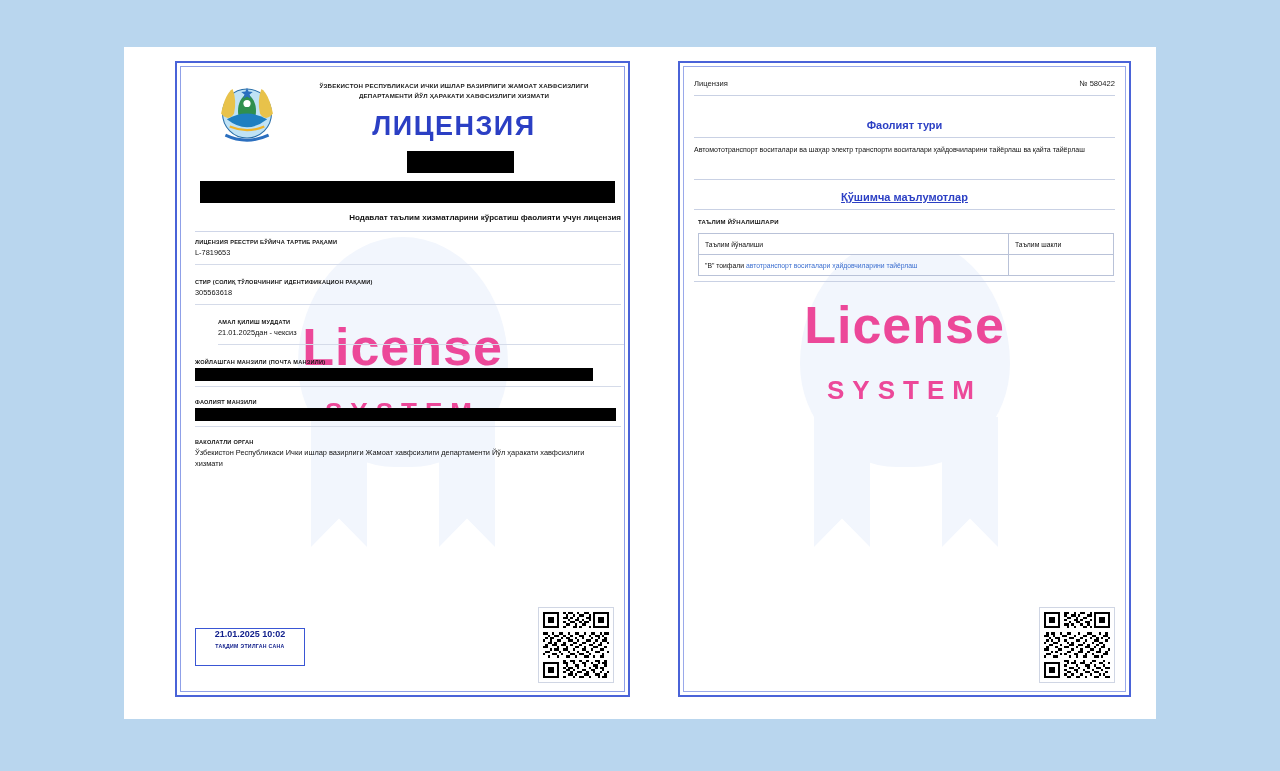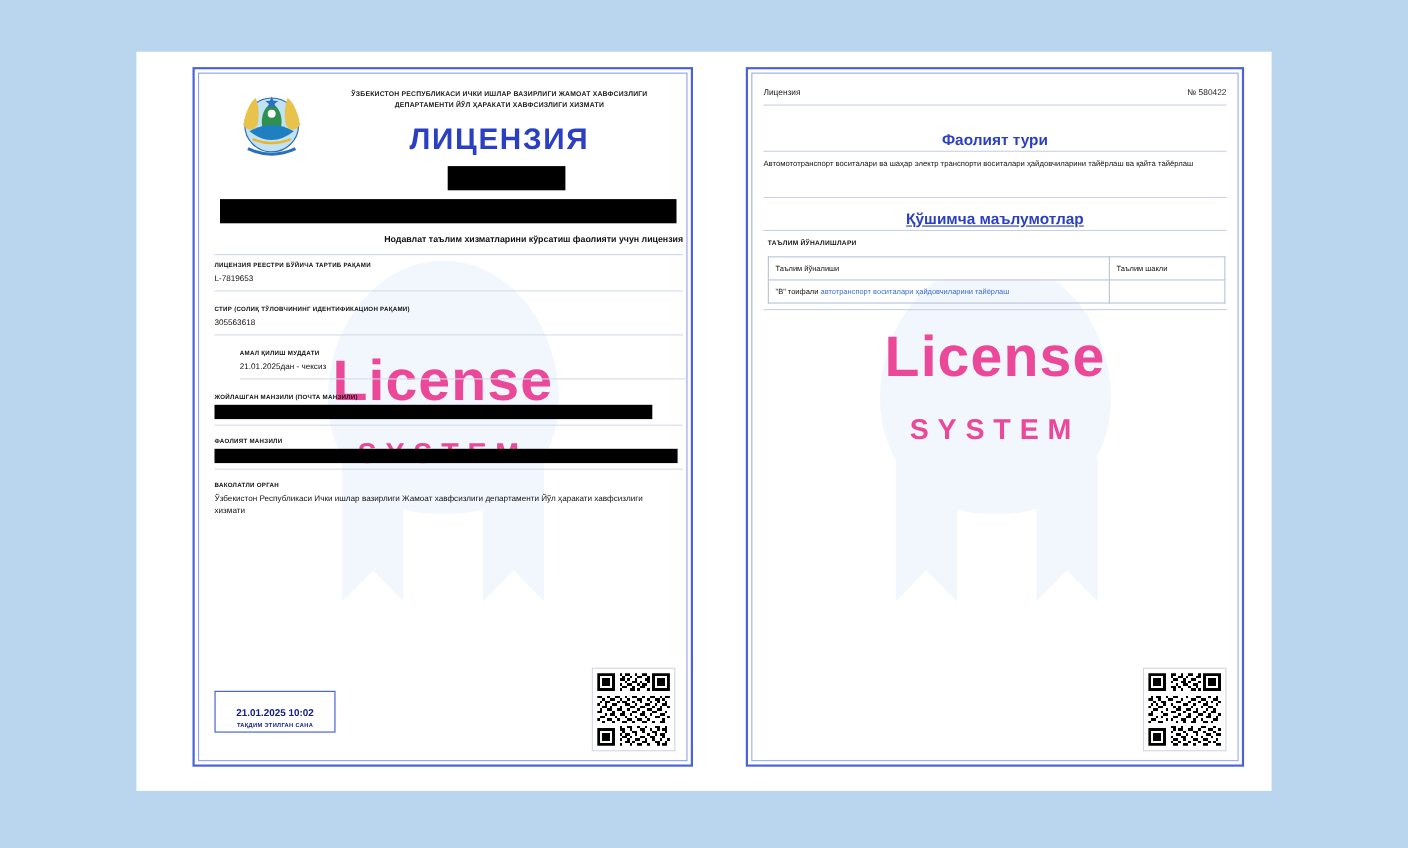--- a/index.html
+++ b/index.html
@@ -166,21 +166,21 @@
   .stamp {
     position: absolute;
     left: 14px;
     top: 561px;
     width: 110px;
     height: 38px;
     border: 1px solid #3a56d4;
     color: #1b2a9e;
     text-align: center;
     box-sizing: border-box;
-    padding-top: 14px;
+    padding-top: 0;
   }
   .stamp .s1 { font-size: 9px; font-weight: bold; color:#12208c; }
   .stamp .s2 { font-size: 5.2px; font-weight: bold; margin-top: 4px; letter-spacing: .3px; color:#12208c;}
 
   .qr-box {
     position: absolute;
     right: 10px;
     bottom: 8px;
     width: 76px;
     height: 76px;
@@ -222,21 +222,21 @@
   .p2-topline {
     position: absolute;
     left: 10px; right: 10px; top: 28px;
     border-top: 1px solid #c9d1e4;
   }
   .sect-title {
     position: absolute;
     left: 10px; right: 10px;
     text-align: center;
     color: #2b3fc4;
-    font-size: 14px;
+    font-size: 11px;
     font-weight: bold;
   }
   .sect-rule {
     position: absolute;
     left: 10px; right: 10px;
     border-top: 1px solid #c9d1e4;
   }
   .p2-body {
     position: absolute;
     left: 10px;

